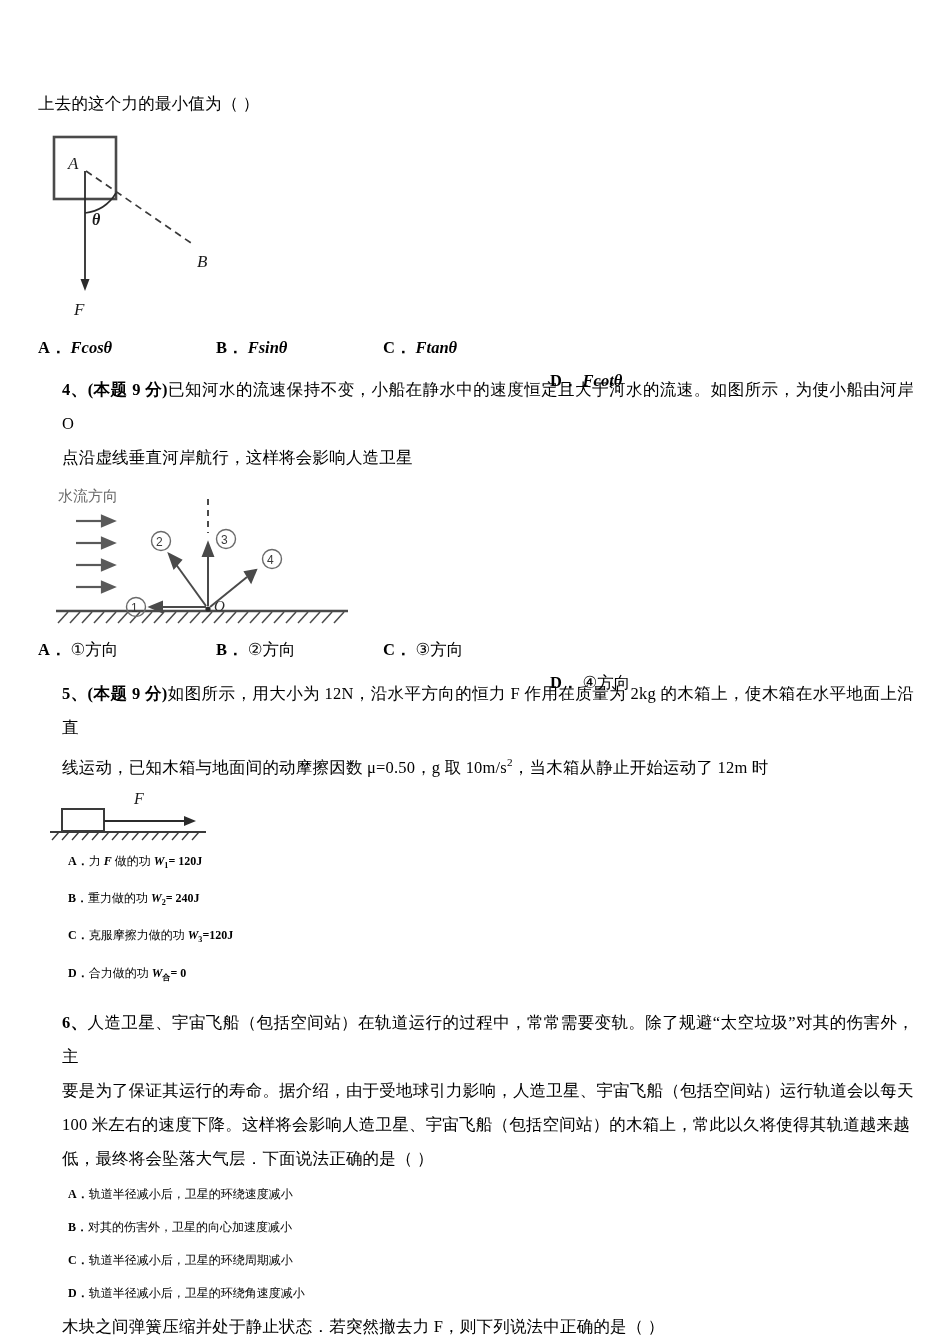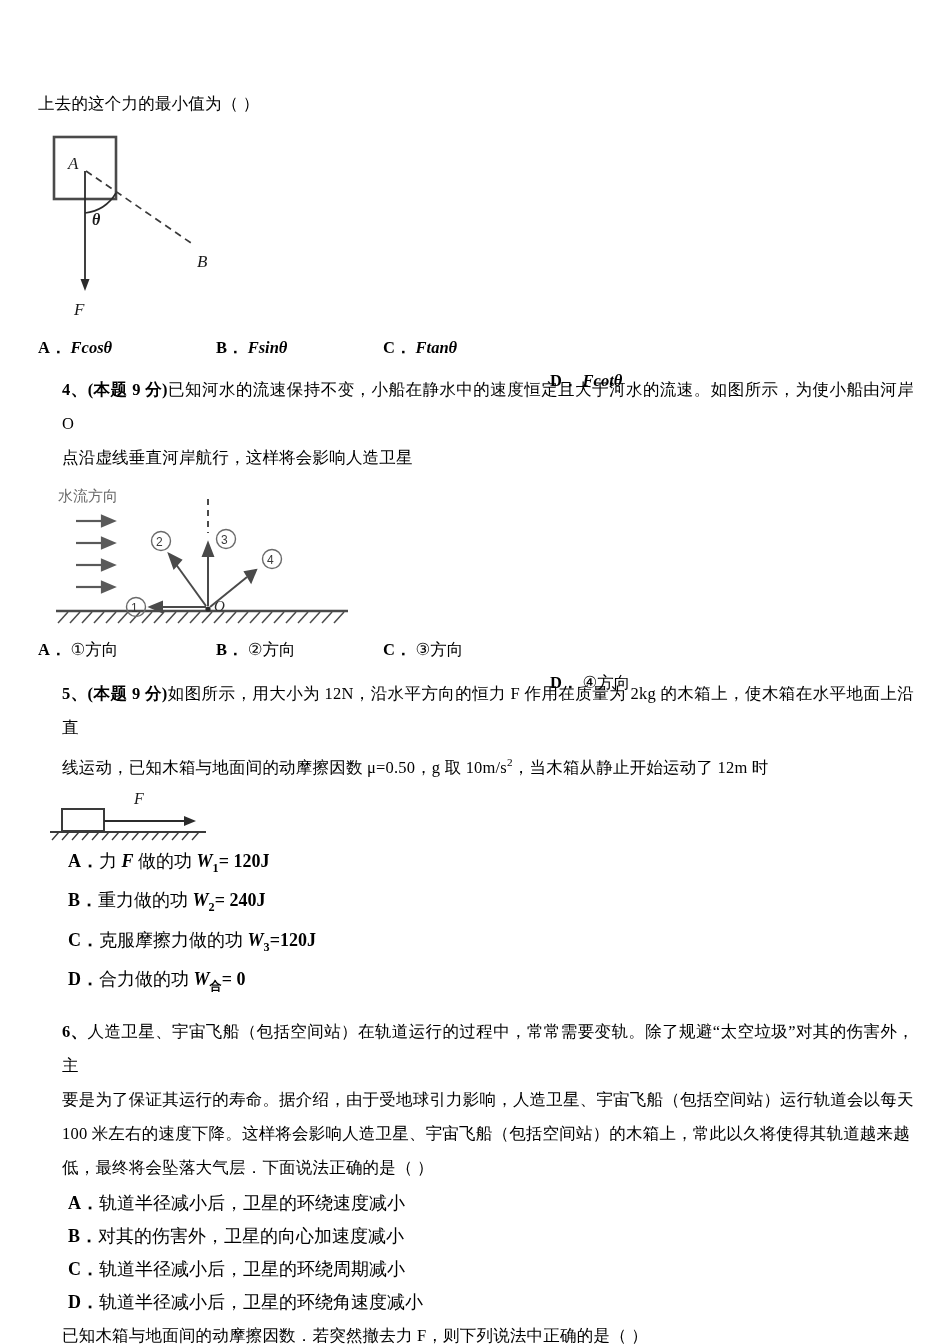--- a/index.html
+++ b/index.html
@@ -61,21 +61,21 @@
     top: 0;
     white-space: nowrap;
   }
   .opt-a { left: 0px; }
   .opt-b { left: 178px; }
   .opt-c { left: 345px; }
   .opt-d { left: 512px; margin-top: 33px; }
 
   
   .opts-col .optline {
-    font-size: 18px;
+    font-size: 12px;
     line-height: 33px;
     white-space: nowrap;
     padding-left: 30px;
   }
   .lbl {
     font-weight: bold;
     font-family: "Liberation Serif", serif;
   }
   .mathi {
     font-style: italic;
@@ -284,16 +284,16 @@
     <div class="qline stem-cont">100 米左右的速度下降。这样将会影响人造卫星、宇宙飞船（包括空间站）的木箱上，常此以久将使得其轨道越来越</div>
     <div class="qline stem-cont">低，最终将会坠落大气层．下面说法正确的是（   ）</div>
 
     <div class="opts-col" style="margin-top:2px;">
       <div class="optline"><span class="lbl">A．</span><span>轨道半径减小后，卫星的环绕速度减小</span></div>
       <div class="optline"><span class="lbl">B．</span><span>对其的伤害外，卫星的向心加速度减小</span></div>
       <div class="optline"><span class="lbl">C．</span><span>轨道半径减小后，卫星的环绕周期减小</span></div>
       <div class="optline"><span class="lbl">D．</span><span>轨道半径减小后，卫星的环绕角速度减小</span></div>
     </div>
 
-    <div class="qline stem-cont">已知木箱与地面间的动摩擦因数．若突然撤去力 F，则下列说法中正确的是（    ）</div>
+    <div class="qline stem-cont">木块之间弹簧压缩并处于静止状态．若突然撤去力 F，则下列说法中正确的是（    ）</div>
 
   </div>
 </div>
 
 </body></html>

